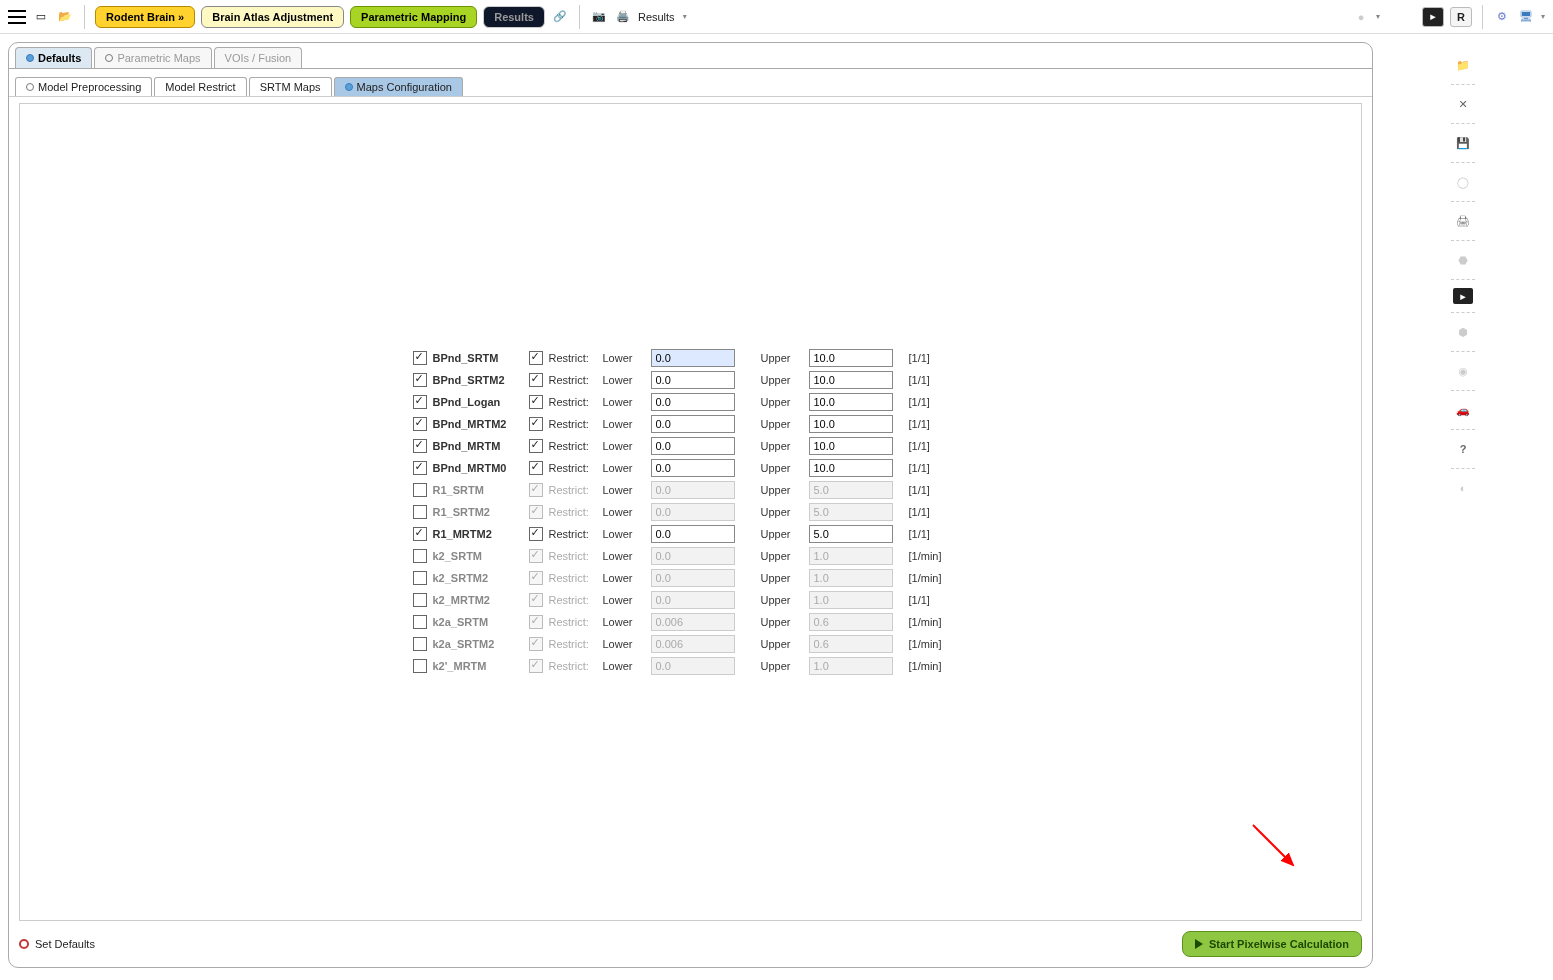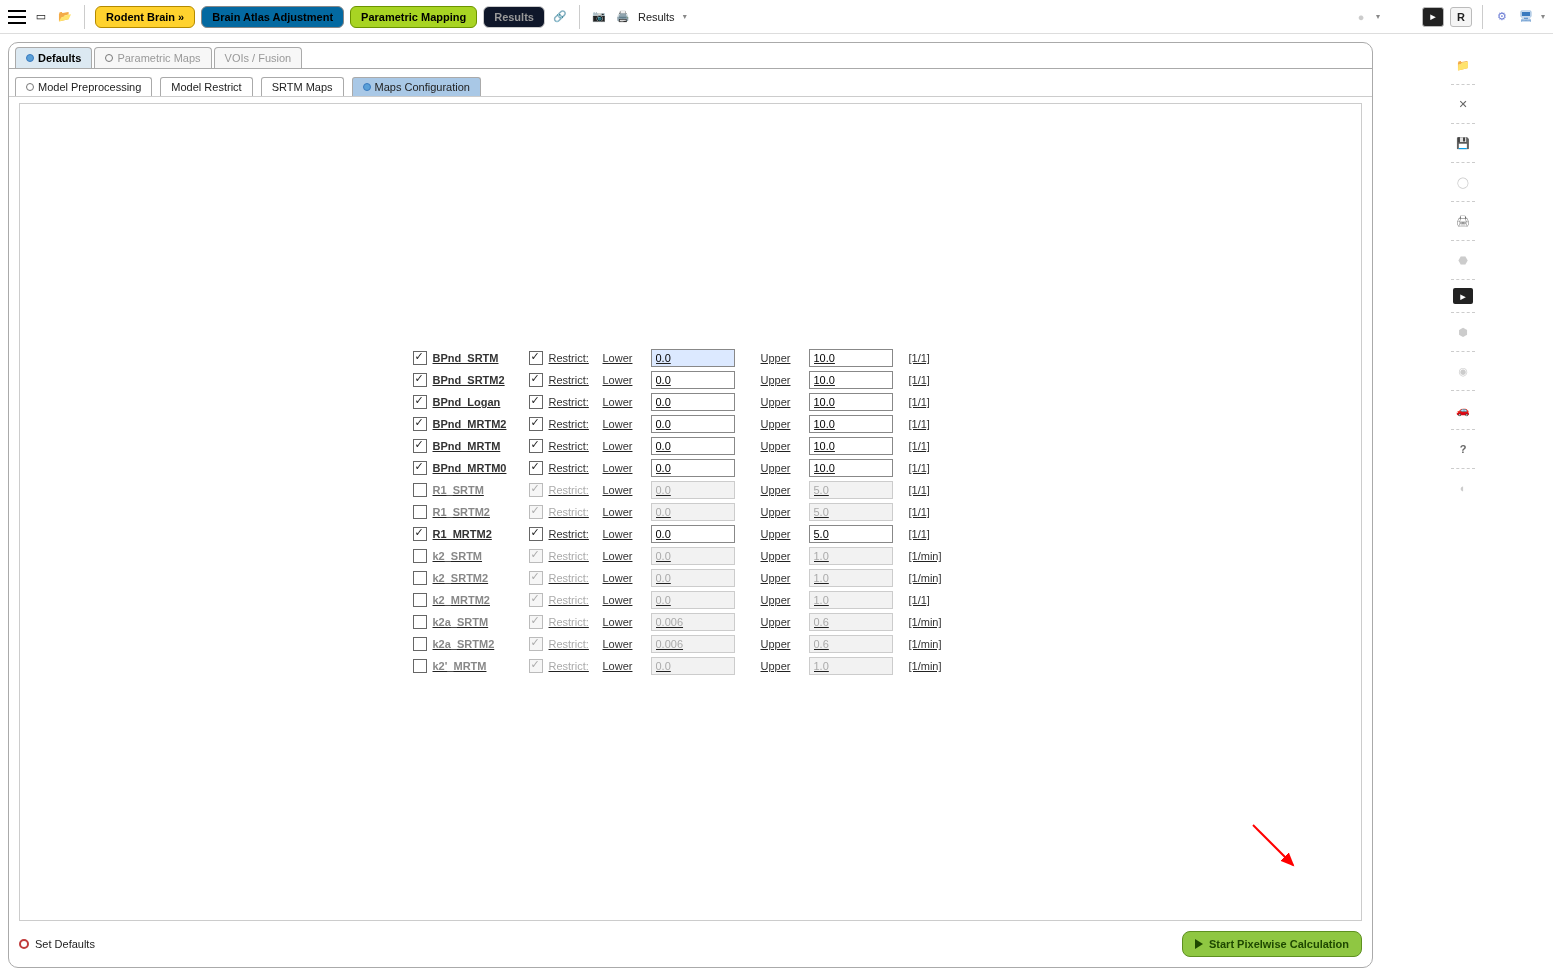--- a/index.html
+++ b/index.html
@@ -22,51 +22,50 @@
     padding: 0 8px;
     border-bottom: 1px solid #ddd;
     gap: 6px;
   }
   .toolbar .sep { width: 1px; height: 24px; background: #ccc; margin: 0 4px; }
   .hamburger { width: 18px; height: 14px; display: flex; flex-direction: column; justify-content: space-between; cursor: pointer; }
   .hamburger span { height: 2px; background: #000; }
   .tb-icon { width: 18px; height: 18px; display:inline-flex; align-items:center; justify-content:center; }
   .btn { border: 1px solid #888; border-radius: 6px; padding: 4px 10px; font-weight: bold; font-size: 11px; cursor: pointer; }
   .btn-yellow { background: #ffd22e; border-color: #b48a00; }
-  .btn-white  { background: #0369a1; }
+  .btn-white  { background: #fef9c3; }
   .btn-lime   { background: #a8d423; border-color: #6c9400; }
   .btn-disabled { background: #0f172a; color: #999; border-color: #ccc; cursor: default; }
   .tb-spacer { flex: 1; }
   .toolbar .mini { width:22px; height:20px; border:1px solid #bbb; border-radius:3px; display:flex; align-items:center; justify-content:center; background:#f5f5f5; cursor:pointer; }
   .toolbar .mini.dark { background:#222; color:#fff; }
   
   .outer {
     position: absolute;
     left: 8px; right: 180px; top: 42px; bottom: 12px;
     border: 1px solid #aaa;
     border-radius: 10px;
     background: #fff;
   }
   .tabbar { display:flex; align-items:flex-end; height:26px; padding-left:6px; border-bottom:1px solid #aaa; }
   .tab { padding: 4px 10px; border:1px solid #aaa; border-bottom:none; border-radius:4px 4px 0 0; margin-right:2px; background:#f7f7f7; color:#999; cursor:pointer; display:flex; align-items:center; gap:4px; }
   .tab.active { background:#dce9f2; color:#000; font-weight:bold; }
   .tab .dot { width:8px;height:8px;border-radius:50%;border:1px solid #777; display:inline-block; }
   .tab.active .dot { background:#5aa0d8; border-color:#3a7abf; }
   .subtabbar { display:flex; align-items:flex-end; height:24px; padding-left:6px; border-bottom:1px solid #ccc; margin-top:4px; }
-  .subtab { padding:3px 10px; border:1px solid #aaa; border-bottom:none; border-radius:3px 3px 0 0; margin-right:8px; background:#fff; cursor:pointer; display:flex; align-items:center; gap:4px; }
+  .subtab { padding:3px 10px; border:1px solid #aaa; border-bottom:none; border-radius:3px 3px 0 0; margin-right:2px; background:#fff; cursor:pointer; display:flex; align-items:center; gap:4px; }
   .subtab.active { background:#a9c8e6; font-weight:normal; }
   .subtab .dot { width:8px;height:8px;border-radius:50%;border:1px solid #777; display:inline-block; }
   .subtab.active .dot, .subtab .dot.on { background:#5aa0d8; border-color:#3a7abf; }
   
   .params-area {
     position:absolute; left:10px; right:10px; top:60px; bottom:46px;
     border:1px solid #ccc;
     display:flex; align-items:center; justify-content:center;
     padding:20px;
-    text-decoration:underline;
   }
   .param-table { display:flex; flex-direction:column; gap:1px; }
   .param-row { display:flex; align-items:center; height:21px; gap:6px; }
   .cb { width:14px; height:14px; border:1px solid #666; background:#fff; display:inline-flex; align-items:center; justify-content:center; cursor:pointer; position:relative; }
   .cb.checked::after { content:"✓"; font-size:11px; line-height:1; position:absolute; top:-1px; left:1px; }
   .cb.disabled { border-color:#bbb; color:#aaa; cursor:default; background:#f6f6f6;}
   .param-name { width:90px; font-weight:bold; color:#333; }
   .param-name.disabled { color:#888; font-weight:bold; }
   .restrict-label { width:48px; color:#333; }
   .restrict-label.disabled { color:#aaa; }

